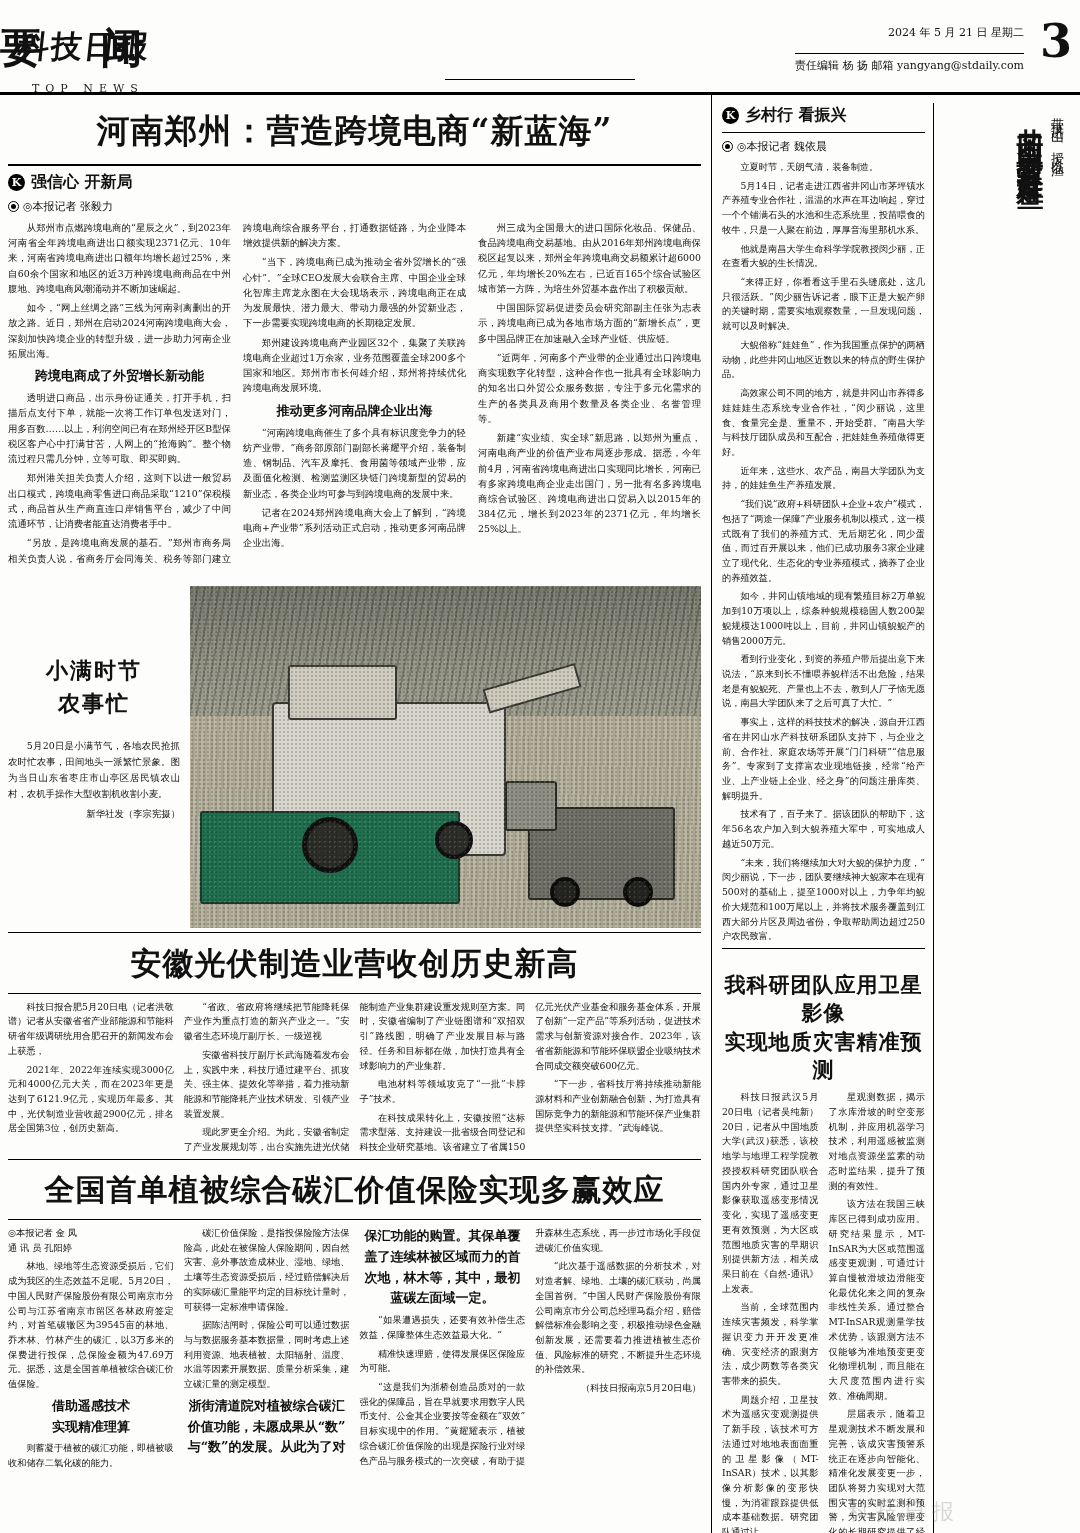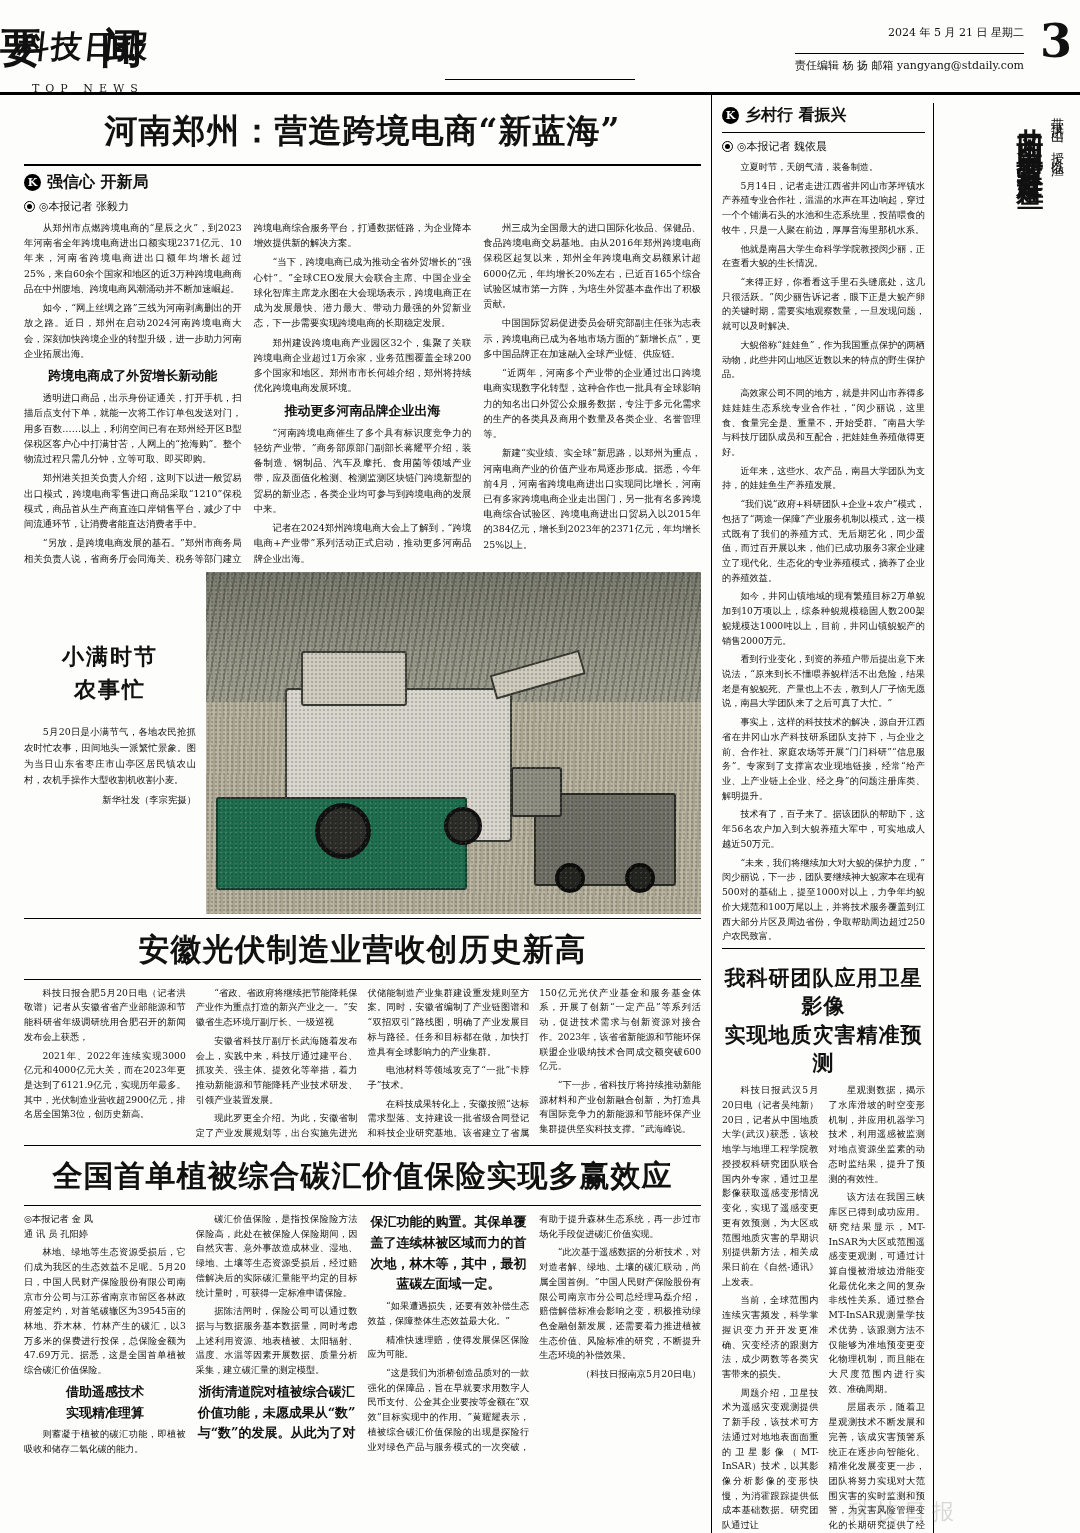--- a/index.html
+++ b/index.html
@@ -13,21 +13,21 @@
   .head-title{position:absolute;left:0;right:0;top:20px;}
   .head-title .cn{font-size:42px;font-weight:bold;letter-spacing:22px;}
   .head-title .en{font-size:11px;letter-spacing:6px;margin-top:2px;color:#222;margin-left:32px;}
   .head-title .rule{width:190px;height:1px;background:#000;margin:3px auto 2px;}
   .head-right{position:absolute;right:56px;top:24px;text-align:right;font-size:11px;line-height:1.7;}
   .head-right .line1{border-bottom:1px solid #000;padding-bottom:10px;margin-bottom:3px;}
   .pageno{position:absolute;right:8px;top:18px;font-size:46px;font-weight:bold;line-height:1;}
 
   
   .cols{display:flex;height:1438px;}
-  .left{width:712px;border-right:1px solid #000;padding:8px 10px 0 24px;box-sizing:border-box;}
+  .left{width:712px;border-right:1px solid #000;padding:8px 10px 0 8px;box-sizing:border-box;}
   .right{width:368px;padding:8px 10px 0 10px;box-sizing:border-box;display:flex;}
   .rcol{width:212px;padding-right:8px;border-right:1px solid #000;box-sizing:border-box;}
   .rcol2{width:136px;padding-left:8px;box-sizing:border-box;}
 
   h1.head-a{font-size:33px;font-weight:bold;letter-spacing:1px;text-align:center;margin:6px 0 10px;}
   h1.head-b{font-size:31px;font-weight:bold;letter-spacing:1px;text-align:center;margin:10px 0 8px;}
   h1.head-c{font-size:30px;font-weight:bold;letter-spacing:1px;text-align:center;margin:10px 0 8px;}
   .rule-thick{height:2px;background:#000;margin:4px 0 6px;}
   .rule-thin{height:1px;background:#000;margin:4px 0 6px;}
 
@@ -37,21 +37,21 @@
   .byline{font-size:11px;margin:2px 0 6px;display:flex;align-items:center;gap:4px;}
   .byline .dot{width:9px;height:9px;border:1px solid #000;border-radius:50%;display:inline-block;position:relative;}
   .byline .dot:after{content:"";position:absolute;left:2px;top:2px;width:5px;height:5px;background:#000;border-radius:50%;}
 
   .body3{column-count:3;column-gap:12px;column-rule:none;font-size:9.4px;line-height:1.62;text-align:justify;}
   .body4{column-count:4;column-gap:10px;font-size:9.2px;line-height:1.6;text-align:justify;}
   .body3 p,.body4 p,.bodyc p{margin:0 0 4px;text-indent:2em;}
   .subh{font-weight:bold;font-size:13px;text-align:center;margin:8px 0 6px;text-indent:0 !important;}
 
   
-  .photo-wrap{display:flex;gap:10px;margin:6px 0 4px;}
+  .photo-wrap{display:flex;gap:10px;margin:20px 0 4px;}
   .photo-cap{width:172px;padding-top:68px;}
   .photo-cap .t{font-size:22px;font-weight:bold;text-align:center;line-height:1.5;letter-spacing:2px;}
   .photo-cap .c{font-size:9.4px;line-height:1.7;text-align:justify;margin-top:18px;text-indent:2em;}
   .photo-cap .s{font-size:9.4px;text-align:right;margin-top:6px;}
   .photo{flex:1;height:342px;position:relative;overflow:hidden;background:#8d8d86;}
   .ph-sky{position:absolute;left:0;right:0;top:0;height:40%;
           background:linear-gradient(180deg,#6e6f63 0%,#8a8b7c 55%,#9a9a8a 100%);}
   .ph-field{position:absolute;left:0;right:0;bottom:0;height:62%;
           background:repeating-linear-gradient(92deg,#b9b5a0 0 3px,#a9a492 3px 6px),
                      linear-gradient(180deg,#a5a290 0%,#cfcab4 100%);}
@@ -69,21 +69,21 @@
   .photo-grain{position:absolute;inset:0;opacity:.35;
     background-image:radial-gradient(rgba(0,0,0,.5) 1px,transparent 1px),radial-gradient(rgba(255,255,255,.4) 1px,transparent 1px);
     background-size:4px 4px,5px 5px;background-position:0 0,2px 3px;}
 
   
   .vhead{display:flex;justify-content:flex-end;gap:2px;margin-top:4px;}
   .vtitle{writing-mode:vertical-rl;text-orientation:upright;font-size:27px;font-weight:bold;letter-spacing:5px;line-height:1.15;height:660px;}
   .vsub{writing-mode:vertical-rl;text-orientation:upright;font-size:13px;letter-spacing:4px;height:300px;margin-right:4px;}
   .r-bodyc{font-size:9.2px;line-height:1.6;text-align:justify;}
   .r-bodyc p{margin:0 0 4px;text-indent:2em;}
-  .h-r2{font-size:21px;font-weight:bold;text-align:center;line-height:1.35;margin:15px 0 6px;letter-spacing:1px;}
+  .h-r2{font-size:21px;font-weight:bold;text-align:center;line-height:1.35;margin:22px 0 6px;letter-spacing:1px;}
   .r-two{column-count:2;column-gap:10px;font-size:9.2px;line-height:1.6;text-align:justify;}
   .r-two p{margin:0 0 4px;text-indent:2em;}
   .endnote{text-align:right;font-size:9.3px;margin-top:4px;}
   .wm{position:absolute;right:120px;bottom:6px;font-size:22px;color:rgba(120,120,120,.28);letter-spacing:6px;}
 </style>
 </head>
 <body>
 
 <div class="page">
 

